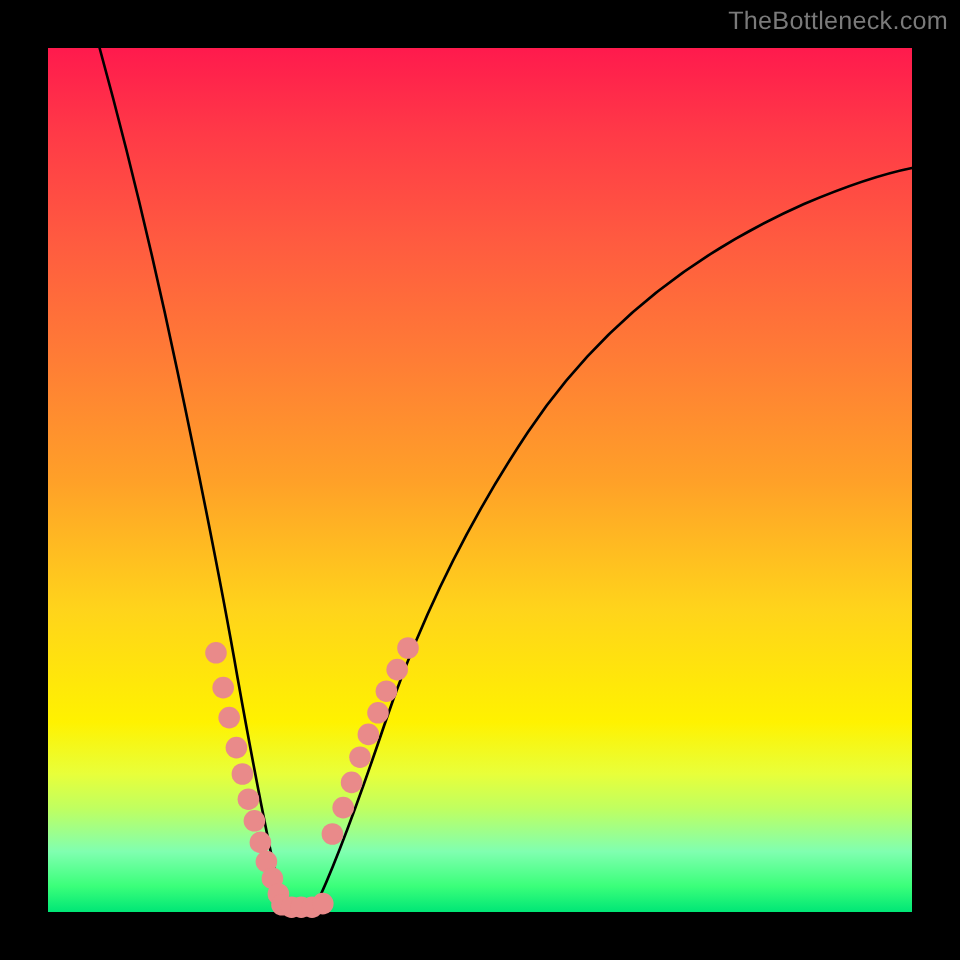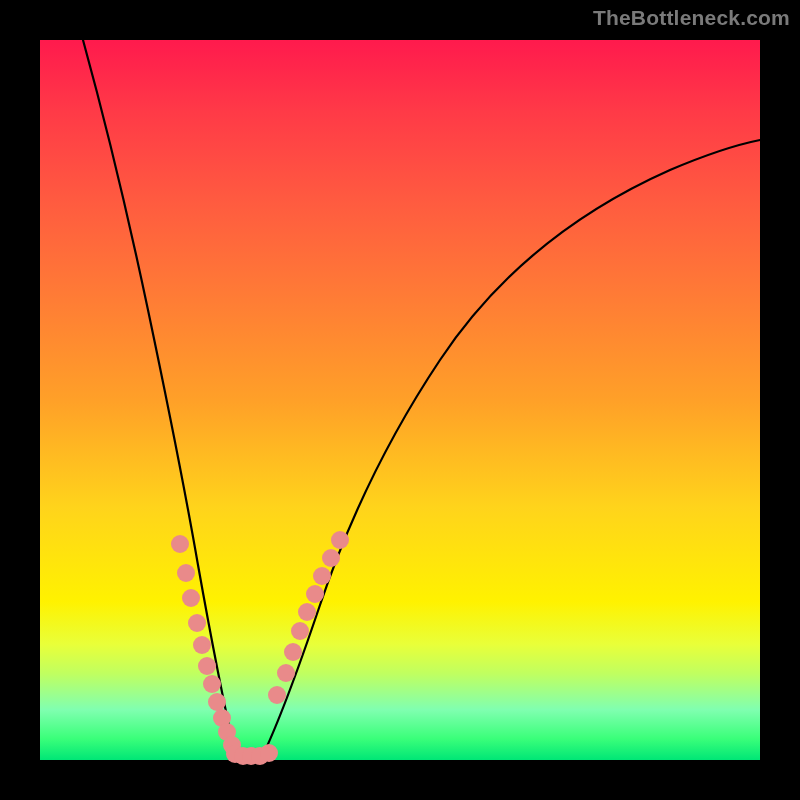--- a/index.html
+++ b/index.html
@@ -52,21 +52,21 @@
     fill: #e98a8a;
     stroke: none;
   }
   .watermark {
     position: absolute;
     top: 6px;
     right: 10px;
     color: #7a7a7a;
     font-size: 21px;
     letter-spacing: 0.2px;
-    font-weight: 700;
+    font-weight: 400;
   }
 </style>
 </head>
 <body>
 
 <div class="frame"></div>
 
 <svg class="plot" viewBox="0 0 720 720">
   <path class="curve" d="M 43 0
            C 65 80, 88 175, 108 270

